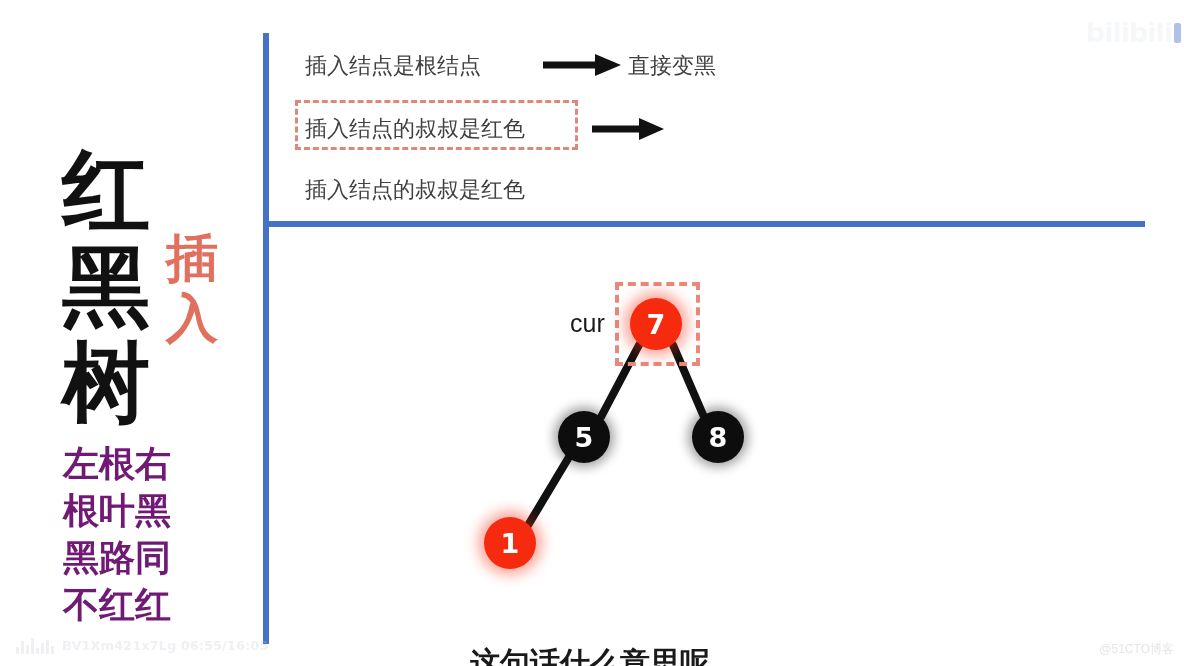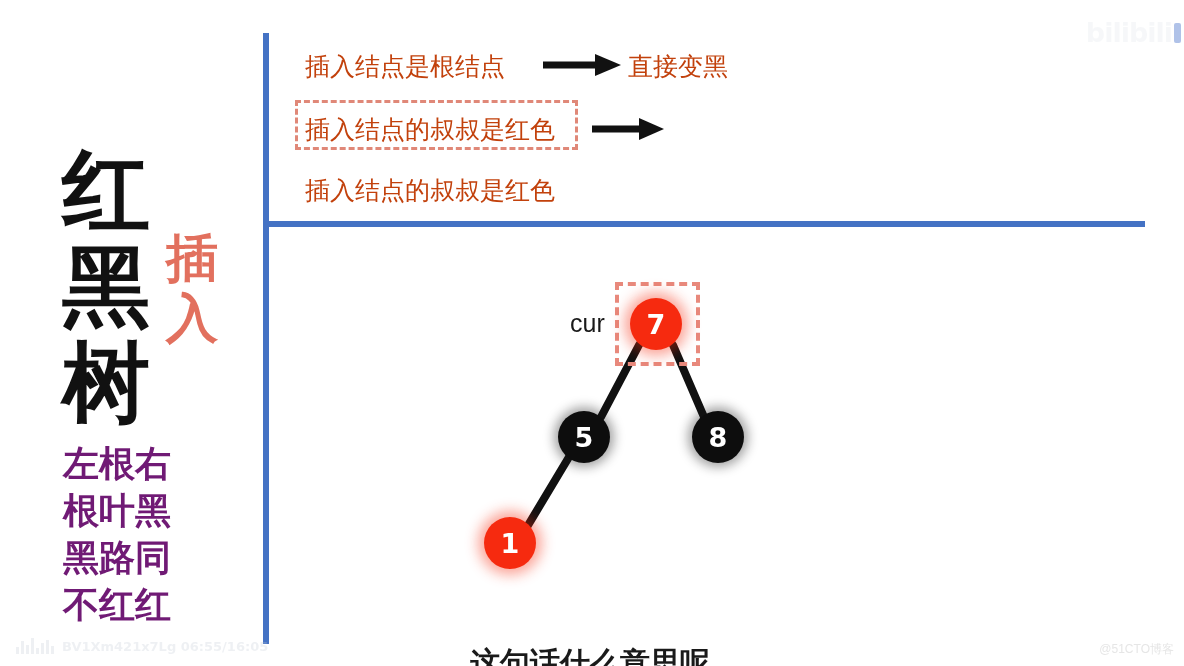--- a/index.html
+++ b/index.html
@@ -79,23 +79,23 @@
     color: #701a75;
   }
   .rules span {
     display: block;
     white-space: nowrap;
   }
 
   
   .rule-row {
     position: absolute;
-    font-size: 25px;
+    font-size: 22px;
     line-height: 34px;
-    color: #c2410c;
+    color: #404040;
     font-weight: 400;
     white-space: nowrap;
   }
   .rule-1-left { left: 305px; top: 49px; }
   .rule-1-right { left: 628px; top: 49px; }
   .rule-2-left { left: 305px; top: 112px; }
   .rule-2-right { left: 668px; top: 112px; }
   .rule-3-left { left: 305px; top: 173px; }
 
   .dash-box-text {
@@ -189,21 +189,21 @@
     font-weight: 700;
     color: #c9d2dc;
     letter-spacing: -1px;
     font-family: "DejaVu Sans", sans-serif;
   }
   .wm-bl {
     position: absolute;
     left: 16px;
     bottom: 12px;
     display: flex;
-    align-items: center;
+    align-items: flex-start;
     gap: 8px;
     opacity: 0.28;
   }
   .wm-bl-bars {
     display: flex;
     align-items: flex-end;
     gap: 2px;
     height: 16px;
   }
   .wm-bl-bars i {

